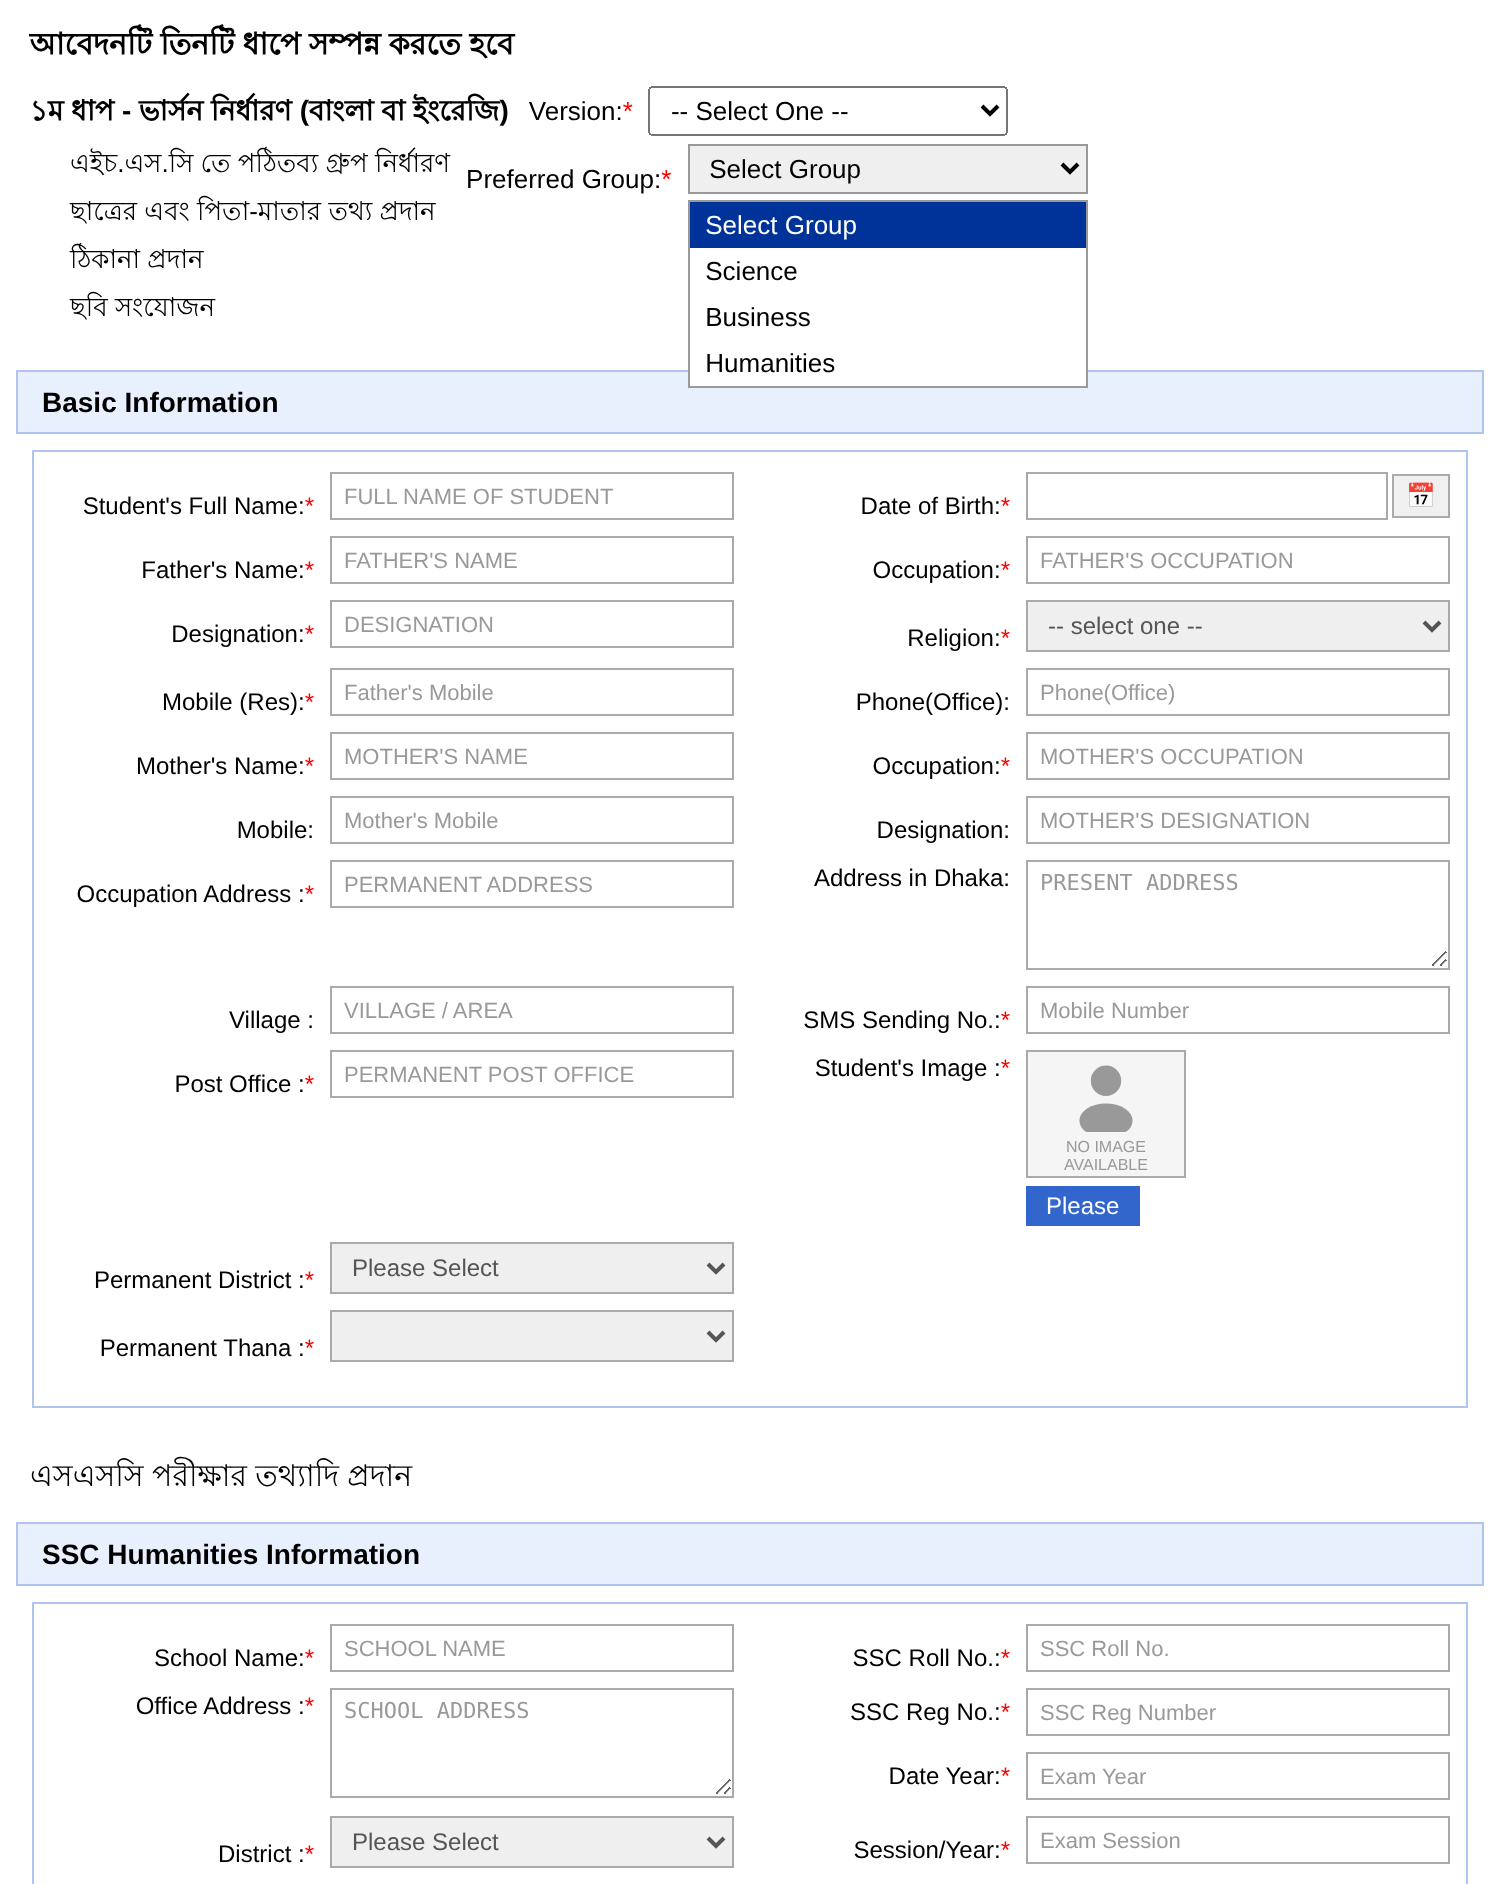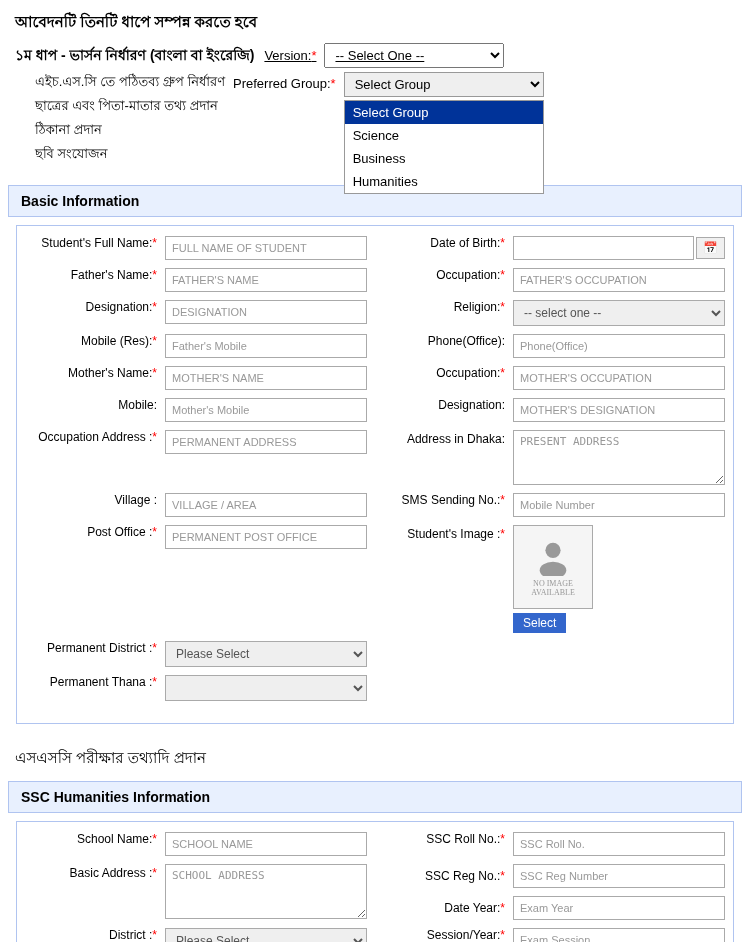--- a/index.html
+++ b/index.html
@@ -2,53 +2,53 @@
 <html><head>
   <meta charset="utf-8">
   <style>
     * { box-sizing: border-box; margin: 0; padding: 0; }
     body { font-family: Arial, sans-serif; font-size: 13px; background: #fff; color: #000; width: 750px; }
 
     .top-instructions { padding: 10px 15px; font-size: 14px; }
     .top-instructions .main-title { font-size: 15px; font-weight: bold; margin-bottom: 6px; }
     .top-instructions .step { font-weight: bold; font-size: 14px; }
 
-    .version-row { display: flex; align-items: center; margin-bottom: 8px; padding: 0 15px; text-decoration: underline; }
+    .version-row { display: flex; align-items: center; margin-bottom: 8px; padding: 0 15px; }
     .version-label { font-size: 13px; color: #000; }
     .version-label span.req { color: red; }
     .version-select { margin-left: 8px; padding: 3px 6px; font-size: 13px; width: 180px; }
 
     .group-row { display: flex; align-items: flex-start; padding: 0 15px; margin-bottom: 5px; position: relative; }
     .group-label { font-size: 13px; margin-right: 8px; white-space: nowrap; padding-top: 4px; }
     .group-label span.req { color: red; }
     .group-dropdown-wrap { position: relative; }
     .group-select { padding: 3px 6px; font-size: 13px; width: 200px; border: 1px solid #999; }
 
     .dropdown-open { position: absolute; top: 28px; left: 0; background: #fff; border: 1px solid #999; z-index: 100; width: 200px; }
     .dropdown-open .dd-item { padding: 4px 8px; cursor: pointer; font-size: 13px; }
     .dropdown-open .dd-item.selected { background: #003399; color: #fff; }
 
     .section-header { background: #e8f0fe; border: 1px solid #b0c4f0; padding: 7px 12px; font-weight: bold; font-size: 14px; margin-bottom: 0; }
     .form-section { border: 1px solid #b0c4f0; margin: 8px 8px; padding: 10px 8px 14px 8px; }
 
     .form-row { display: flex; align-items: flex-start; margin-bottom: 8px; }
-    .form-col { flex: 1; display: flex; align-items: flex-start; }
+    .form-col { flex: 1; display: flex; align-items: flex-end; }
     .form-label { text-align: right; min-width: 140px; padding-right: 8px; font-size: 12px; color: #000; }
     .form-label span.req { color: red; }
     .form-input { flex: 1; padding: 4px 6px; font-size: 12px; border: 1px solid #aaa; color: #15803d; }
     .form-input::placeholder { color: #999; font-size: 11px; }
     .form-textarea { flex: 1; padding: 4px 6px; font-size: 12px; border: 1px solid #aaa; color: #555; height: 55px; resize: vertical; }
     .form-textarea::placeholder { color: #999; font-size: 11px; }
     .form-select { flex: 1; padding: 4px 6px; font-size: 12px; border: 1px solid #aaa; color: #555; }
 
     .date-input-wrap { display: flex; align-items: center; }
     .date-input { flex: 1; padding: 4px 6px; font-size: 12px; border: 1px solid #aaa; }
     .cal-btn { padding: 3px 6px; border: 1px solid #aaa; background: #f0f0f0; cursor: pointer; margin-left: 2px; font-size: 12px; }
 
-    .image-box { border: 1px solid #aaa; width: 80px; height: 84px; display: flex; align-items: center; justify-content: center; flex-direction: column; font-size: 9px; color: #777; margin-bottom: 4px; background: #f5f5f5; font-family: Liberation Serif, serif; }
+    .image-box { border: 1px solid #aaa; width: 80px; height: 64px; display: flex; align-items: center; justify-content: center; flex-direction: column; font-size: 9px; color: #777; margin-bottom: 4px; background: #f5f5f5; }
     .image-box svg { width: 38px; height: 38px; }
     .no-image-text { font-size: 8px; color: #999; text-align: center; margin-top: 3px; }
     .select-btn { background: #3366cc; color: #fff; border: none; padding: 3px 10px; font-size: 12px; cursor: pointer; }
 
     .right-col-label { text-align: right; min-width: 130px; padding-right: 8px; font-size: 12px; }
     .right-col-label span.req { color: red; }
   </style>
 </head>
 <body>
 
@@ -65,21 +65,21 @@
       </select>
     </div>
   </div>
   <div style="display:flex; align-items:flex-start; margin-top:4px; margin-left:20px;">
     <div style="margin-right:8px;">
       <div style="font-size:13px; margin-bottom:3px;text-align:right;">এইচ.এস.সি তে পঠিতব্য গ্রুপ নির্ধারণ</div>
       <div style="font-size:13px; margin-bottom:3px;">ছাত্রের এবং পিতা-মাতার তথ্য প্রদান</div>
       <div style="font-size:13px; margin-bottom:3px;">ঠিকানা প্রদান</div>
       <div style="font-size:13px;">ছবি সংযোজন</div>
     </div>
-    <div class="group-row" style="padding:0; margin:0; align-items:flex-start;">
+    <div class="group-row" style="padding:0; margin:0; align-items:flex-end;">
       <div class="group-label">
         <span>Preferred Group:</span><span class="req">*</span>
       </div>
       <div class="group-dropdown-wrap">
         <select class="group-select">
           <option>Select Group</option>
           <option>Science</option>
           <option>Business</option>
           <option>Humanities</option>
         </select>
@@ -235,21 +235,21 @@
           <span>Student's Image :</span><span class="req">*</span>
         </div>
         <div>
           <div class="image-box">
             <svg viewBox="0 0 40 40">
               <circle cx="20" cy="13" r="8" fill="#999"></circle>
               <ellipse cx="20" cy="34" rx="14" ry="9" fill="#999"></ellipse>
             </svg>
             <div class="no-image-text">NO IMAGE AVAILABLE</div>
           </div>
-          <button class="select-btn">Select</button>
+          <button class="select-btn">Please</button>
         </div>
       </div>
     </div>
 
     <div class="form-row">
       <div class="form-col">
         <div class="form-label">
           <span>Permanent District :</span><span class="req">*</span>
         </div>
         <select class="form-select">
@@ -293,21 +293,21 @@
         <div class="right-col-label">
           <span>SSC Roll No.:</span><span class="req">*</span>
         </div>
         <input class="form-input" type="text" placeholder="SSC Roll No." style="">
       </div>
     </div>
 
     <div class="form-row">
       <div class="form-col" style="align-items:flex-start;">
         <div class="form-label" style="padding-top:2px;">
-          <span>Basic Address :</span><span class="req">*</span>
+          <span>Office Address :</span><span class="req">*</span>
         </div>
         <textarea class="form-textarea" placeholder="SCHOOL ADDRESS" style=""></textarea>
       </div>
       <div class="form-col" style="padding-left:16px; flex-direction:column; align-items:flex-start;">
         <div style="display:flex; align-items:center; width:100%; margin-bottom:8px;">
           <div class="right-col-label">
             <span>SSC Reg No.:</span><span class="req">*</span>
           </div>
           <input class="form-input" type="text" placeholder="SSC Reg Number" style="">
         </div>

